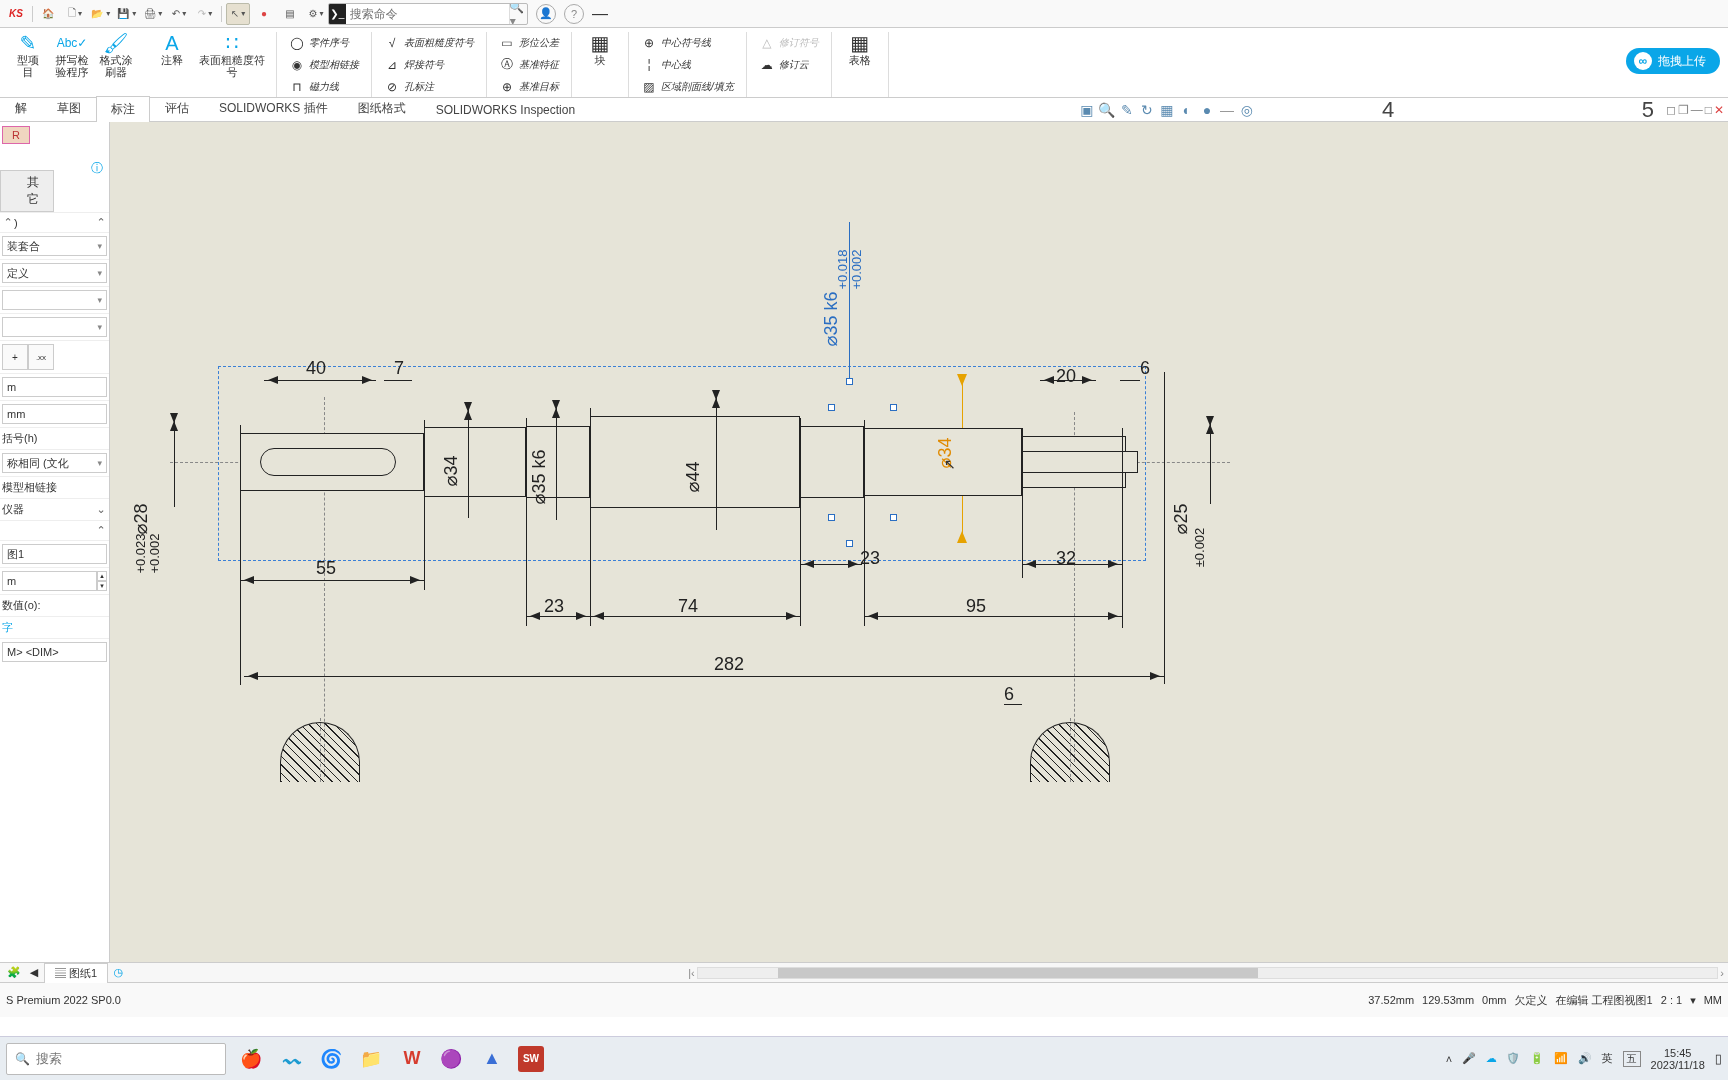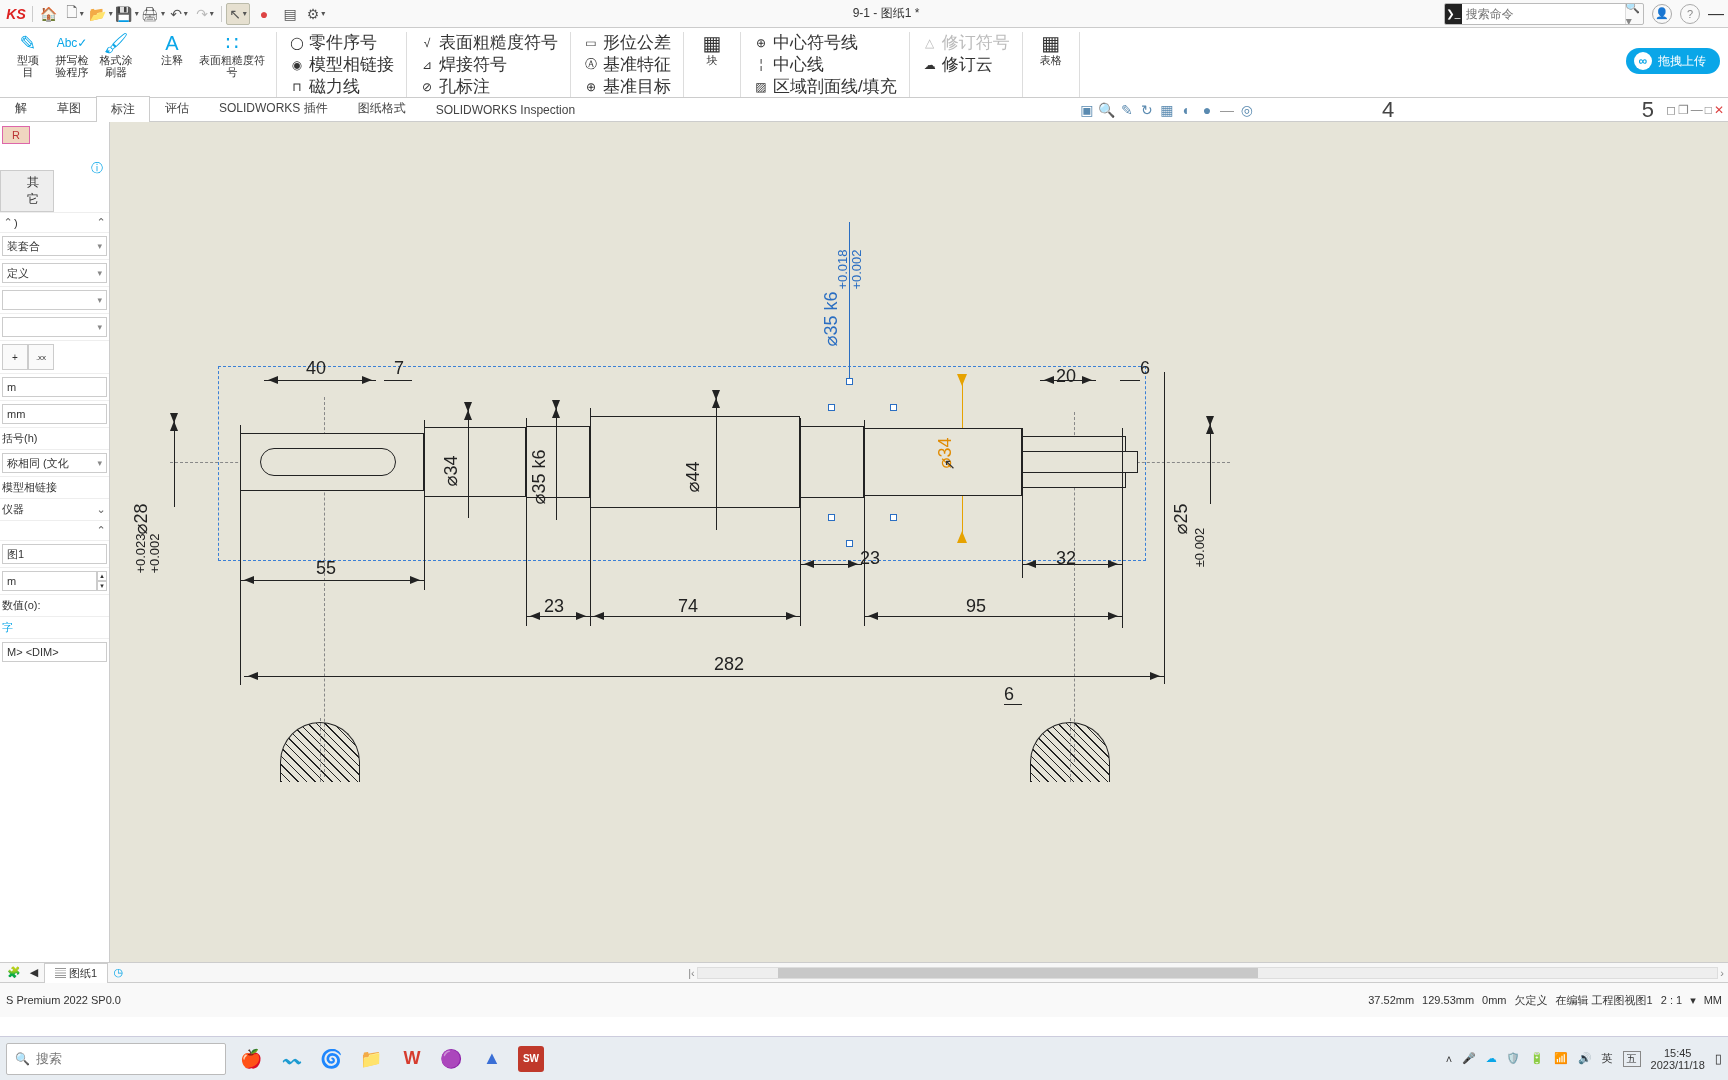--- a/index.html
+++ b/index.html
@@ -21,21 +21,21 @@
     padding: 0 4px;
     border-bottom: 1px solid #ccc;
     background: #f9f9f9;
   }
   .t-left { display: flex; align-items: center; gap: 2px; }
   .tl-btn {
     width: 24px; height: 22px;
     display: flex; align-items: center; justify-content: center;
     border-radius: 2px;
     color: #555;
-    font-size: 14px;
+    font-size: 10px;
   }
   .tl-btn.accent { color: #d22; font-weight: bold; font-style: italic;}
   .tl-sep { width: 1px; height: 16px; background: #ccc; margin: 0 2px; }
   .tl-drop::after { content: "▾"; font-size: 8px; margin-left: 2px; color:#555;}
   .title-center {
     flex: 1;
     text-align: center;
     color: #333;
   }
   .title-right { display: flex; align-items: center; gap: 8px; }
@@ -71,21 +71,21 @@
   .rib-group {
     display:flex; flex-direction:column; align-items:center;
     padding:0 8px; border-right:1px solid #ddd;
   }
   .rib-big { display:flex; flex-direction:column; align-items:center; width:40px;}
   .rib-big .ic { font-size:20px; height:22px; line-height:22px;}
   .rib-big .lbl { font-size:11px; text-align:center; line-height:12px;}
   .rib-col { display:flex; flex-direction:column; gap:1px; }
   .rib-row { display:flex; align-items:center; gap:4px; height:21px; padding:0 4px;}
   .rib-row .ic { width:16px; text-align:center; font-size:12px;}
-  .rib-row .lbl { font-size:17px; white-space:nowrap;}
+  .rib-row .lbl { font-size:10px; white-space:nowrap;font-style:italic;}
   .rib-row.disabled { color:#bbb; }
   .spacer { flex:1; }
   .cloud-btn {
     background:#0aa6e8; color:#fff; border-radius:14px;
     height:26px; padding:0 14px 0 8px; display:flex;align-items:center;gap:6px;
     font-size:12px;
     margin-top:16px;
   }
   .cloud-ic { background:#fff; color:#0aa6e8; border-radius:50%;
     width:18px;height:18px;display:flex;align-items:center;justify-content:center;font-weight:bold;}
@@ -250,21 +250,20 @@
     <span class="tl-btn tl-drop">💾</span>
     <span class="tl-btn tl-drop">🖨</span>
     <span class="tl-btn tl-drop">↶</span>
     <span class="tl-btn tl-drop" style="color:#bbb">↷</span>
     <span class="tl-sep"></span>
     <span class="tl-btn tl-drop" style="background:#e6e0d0;border:1px solid #bba;">↖</span>
     <span class="tl-btn" style="color:#d44;">●</span>
     <span class="tl-btn">▤</span>
     <span class="tl-btn tl-drop">⚙</span>
   </div>
-  <div class="title-center">9-1 - 图纸1 *</div>
   <div class="title-right">
     <div class="search-box">
       <span class="search-icon">❯_</span>
       <input class="search-input" placeholder="搜索命令" style="">
       <span class="search-q">🔍▾</span>
     </div>
     <span class="tr-icon">👤</span>
     <span class="tr-icon">?</span>
     <span class="min-btn">—</span>
   </div>

